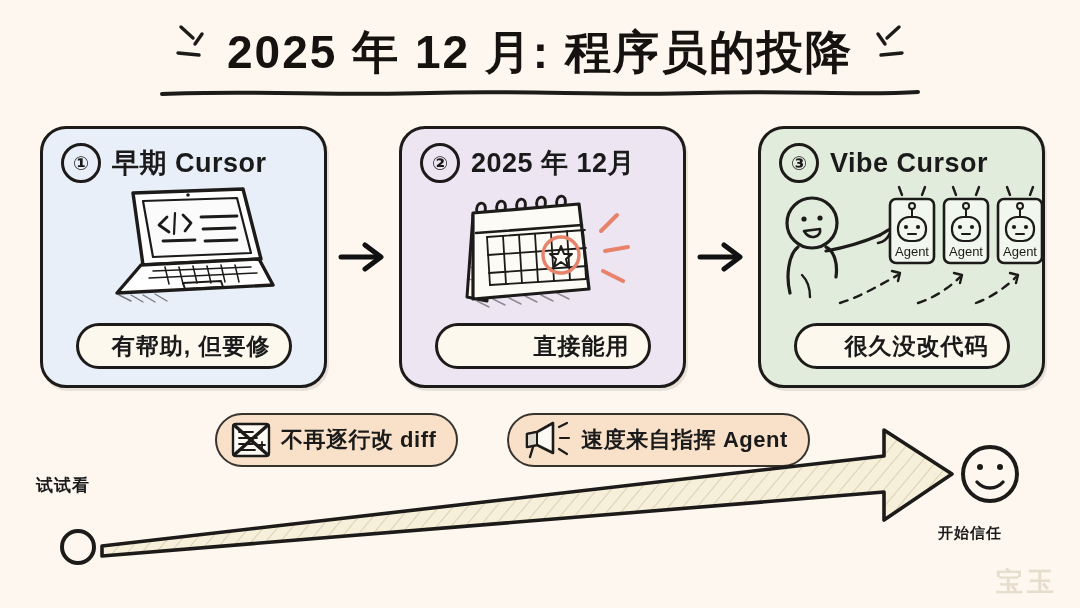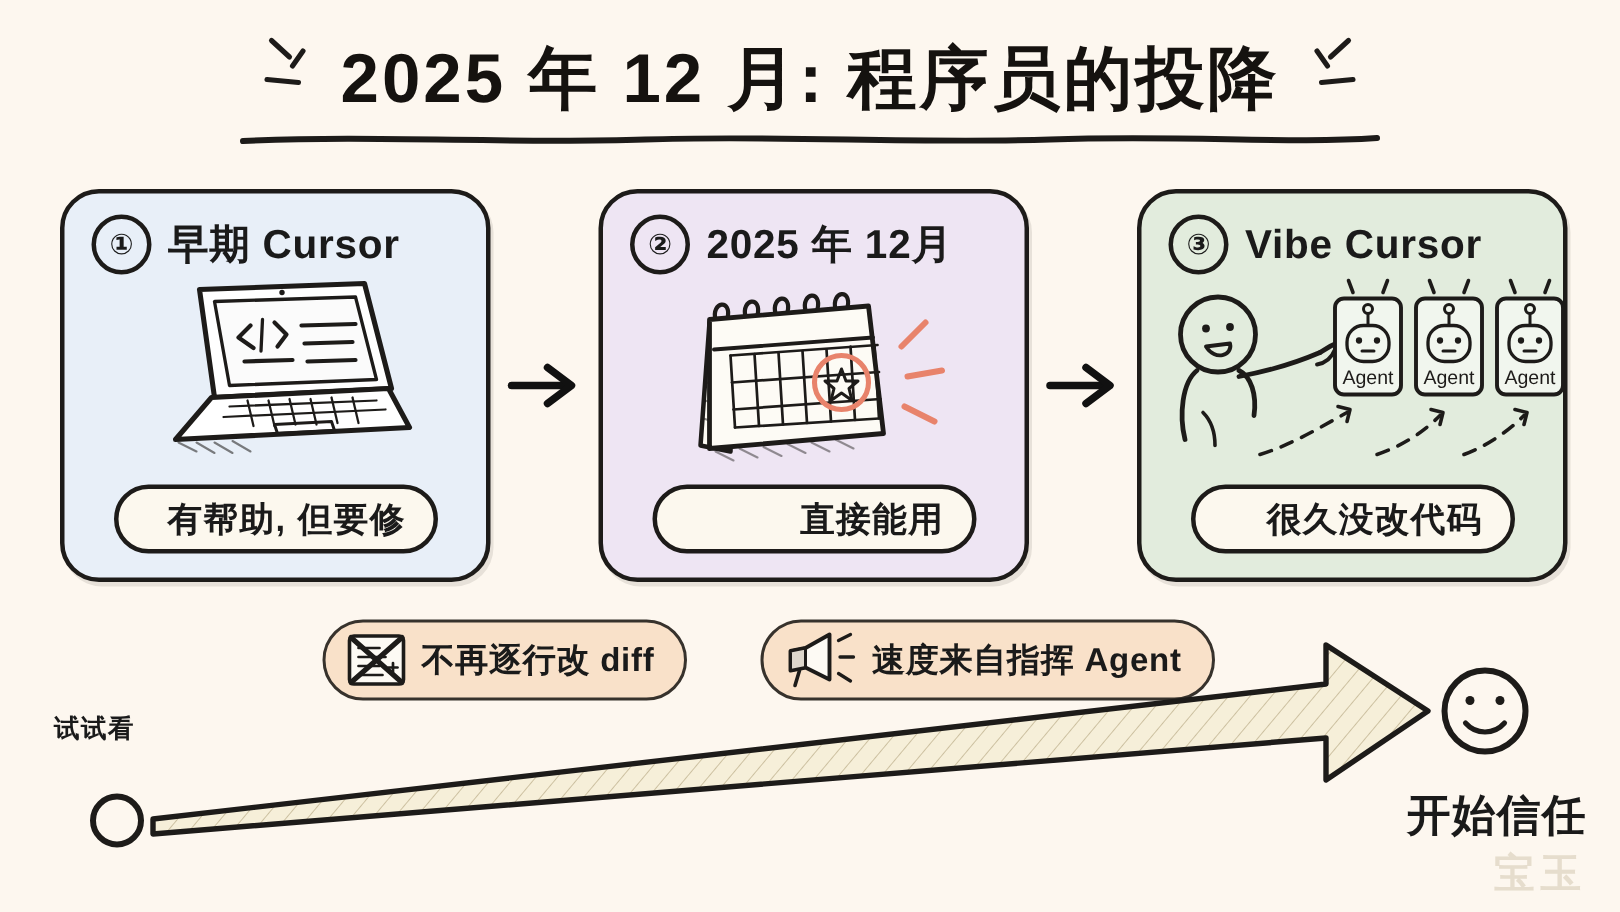--- a/index.html
+++ b/index.html
@@ -77,21 +77,21 @@
     display:flex;align-items:center;gap:10px;padding:0 20px 0 14px;
   }
   .tag-label{font-size:22px;font-weight:700;white-space:nowrap;letter-spacing:.5px;}
 
   
   .bottom{position:absolute;left:0;top:430px;width:1080px;height:178px;}
   .lbl-start{
     position:absolute;left:36px;top:44px;font-size:17px;font-weight:700;letter-spacing:1px;
   }
   .lbl-end{
-    position:absolute;left:938px;top:94px;font-size:29px;font-weight:700;letter-spacing:1px;
+    position:absolute;left:938px;top:94px;font-size:15px;font-weight:700;letter-spacing:1px;
   }
   .watermark{
     position:absolute;right:22px;bottom:8px;
     font-size:27px;font-weight:700;color:#e6ddcd;letter-spacing:4px;
   }
   svg{display:block;overflow:visible;}
 </style>
 </head>
 <body>
 

